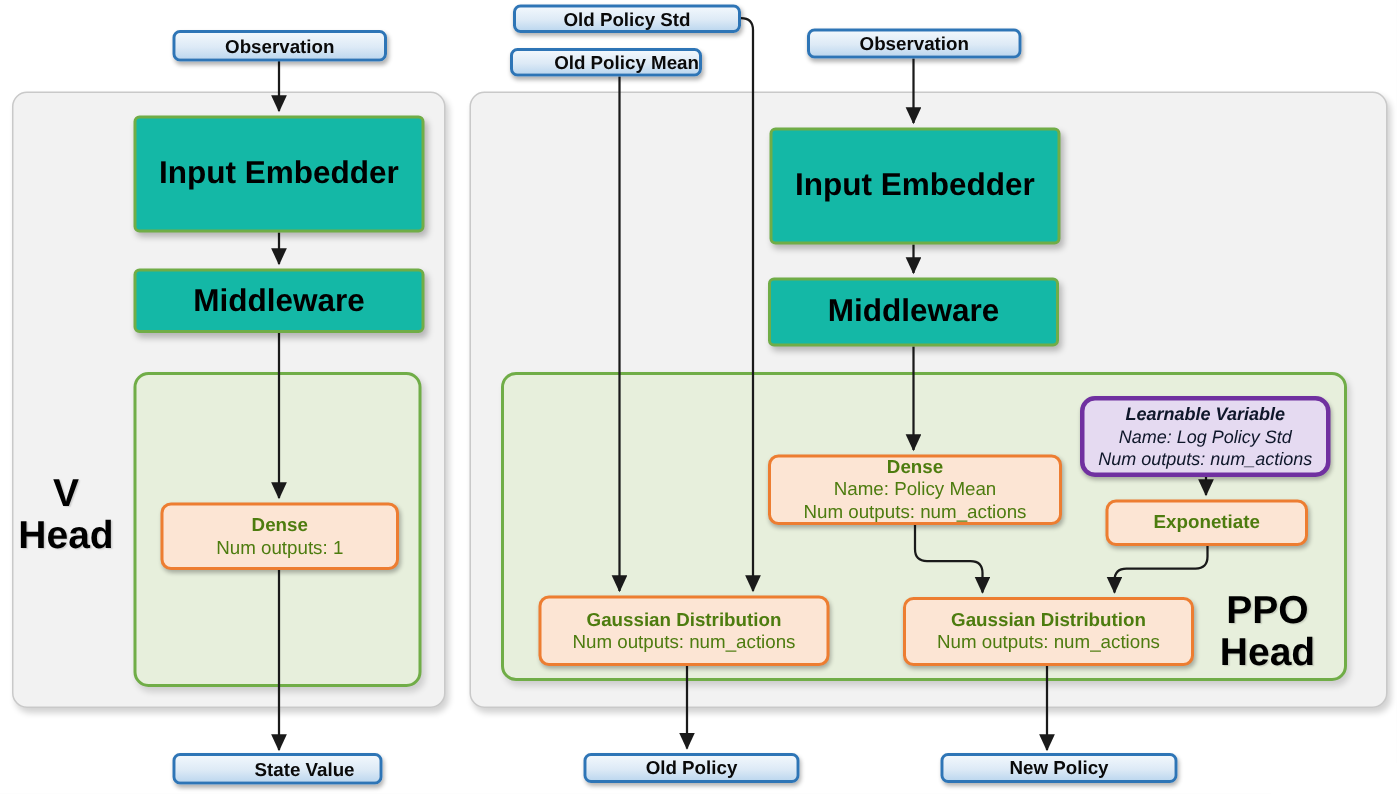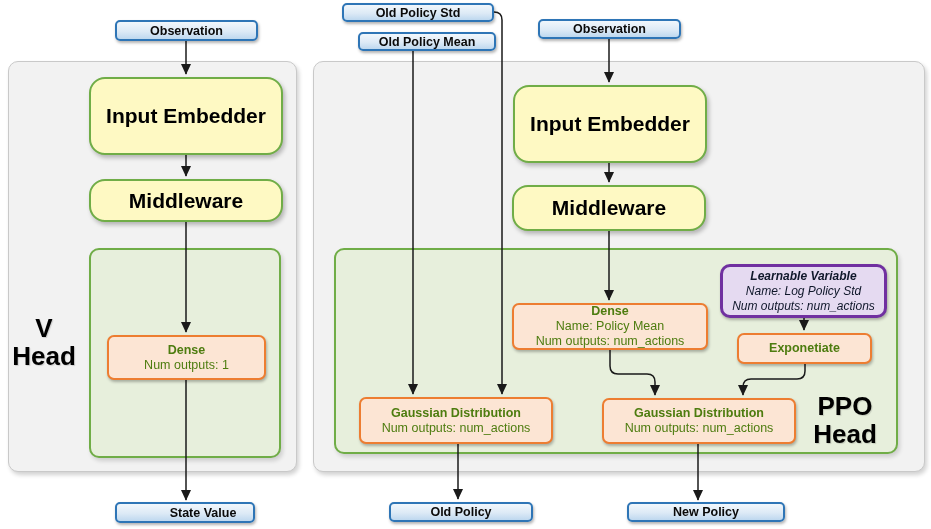--- a/index.html
+++ b/index.html
@@ -14,21 +14,21 @@
     background:#f2f2f2;border:1.5px solid #c9c9c9;border-radius:10px;
     box-shadow:2px 3px 4px rgba(0,0,0,0.18);z-index:1;
   }
   
   .green-group{
     background:#e7efdc;border:2.5px solid var(--green_border,#70ad47);border-radius:10px;
     box-shadow:2px 3px 4px rgba(0,0,0,0.15);z-index:1;
   }
   
   .green-box{
-    background:#fef9c3;border:2.5px solid var(--green_border,#70ad47);border-radius:16px;
+    background:#14b8a6;border:2.5px solid var(--green_border,#70ad47);border-radius:4px;
     box-shadow:2px 3px 4px rgba(0,0,0,0.25);
     display:flex;align-items:center;justify-content:center;
     font-weight:bold;font-size:21px;z-index:3;color:#000;
   }
   
   .blue-pill{
     background:linear-gradient(180deg,#f1f7fc 0%,#ddeaf6 55%,#bed8ef 100%);
     border:2.5px solid var(--blue_border,#2e75b6);border-radius:5px;
     box-shadow:1px 2px 3px rgba(0,0,0,0.3);
     display:flex;align-items:center;justify-content:center;
@@ -110,21 +110,21 @@
     <span>V</span>
     <span>Head</span>
   </div>
   <div class="abs blue-pill" style="left:115px;top:502px;width:140px;height:21px;padding-left:36px;">
     <span>State Value</span>
   </div>
 
   <div class="abs blue-pill" style="left:342px;top:3px;width:152px;height:19px;">
     <span>Old Policy Std</span>
   </div>
-  <div class="abs blue-pill" style="left:358px;top:32px;width:138px;height:19px;">
+  <div class="abs blue-pill" style="left:340px;top:32px;width:128px;height:19px;justify-content:flex-end;">
     <span>Old Policy Mean</span>
   </div>
   <div class="abs blue-pill" style="left:538px;top:19px;width:143px;height:20px;">
     <span>Observation</span>
   </div>
   <div class="abs green-box" style="left:513px;top:85px;width:194px;height:78px;">
     <span>Input Embedder</span>
   </div>
   <div class="abs green-box" style="left:512px;top:185px;width:194px;height:46px;">
     <span>Middleware</span>

